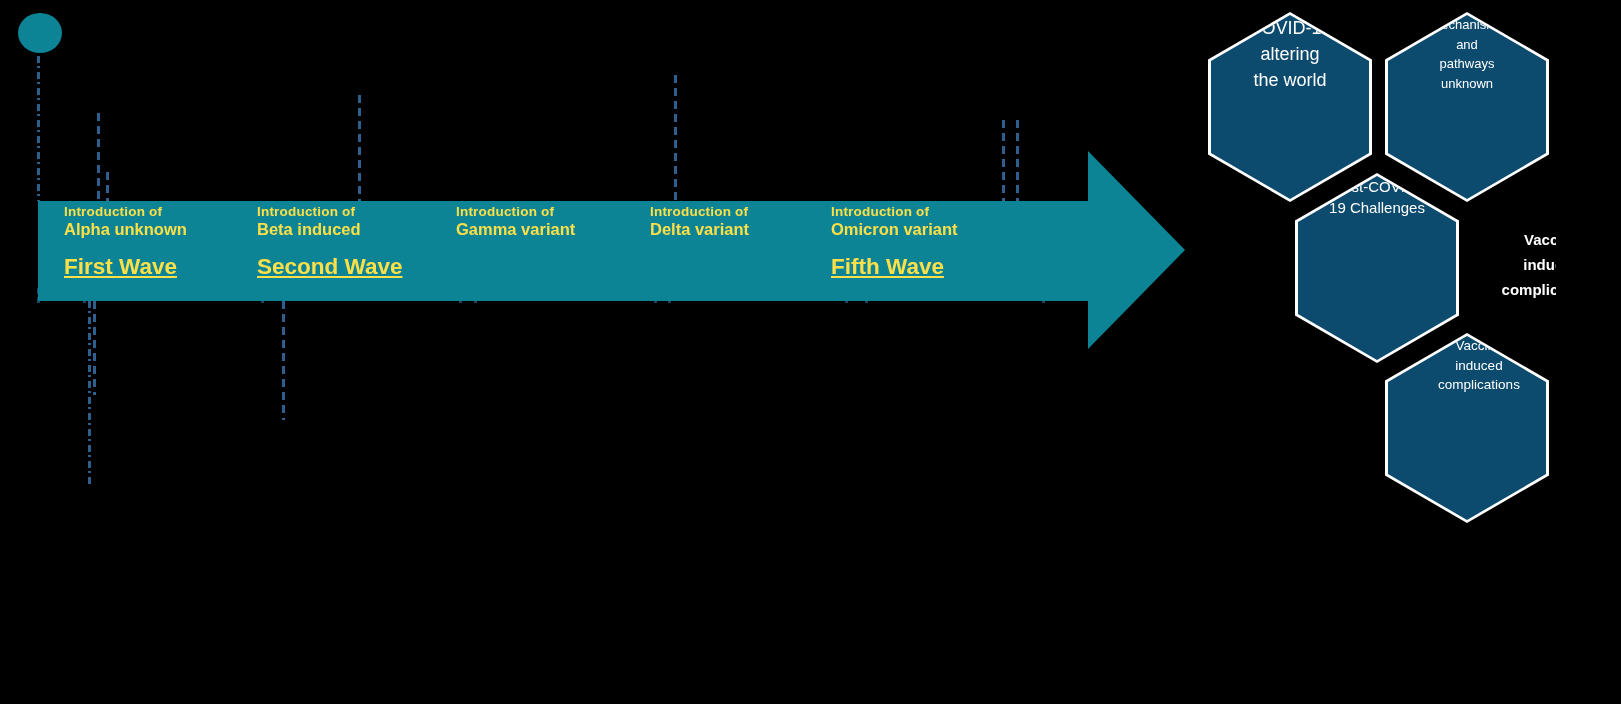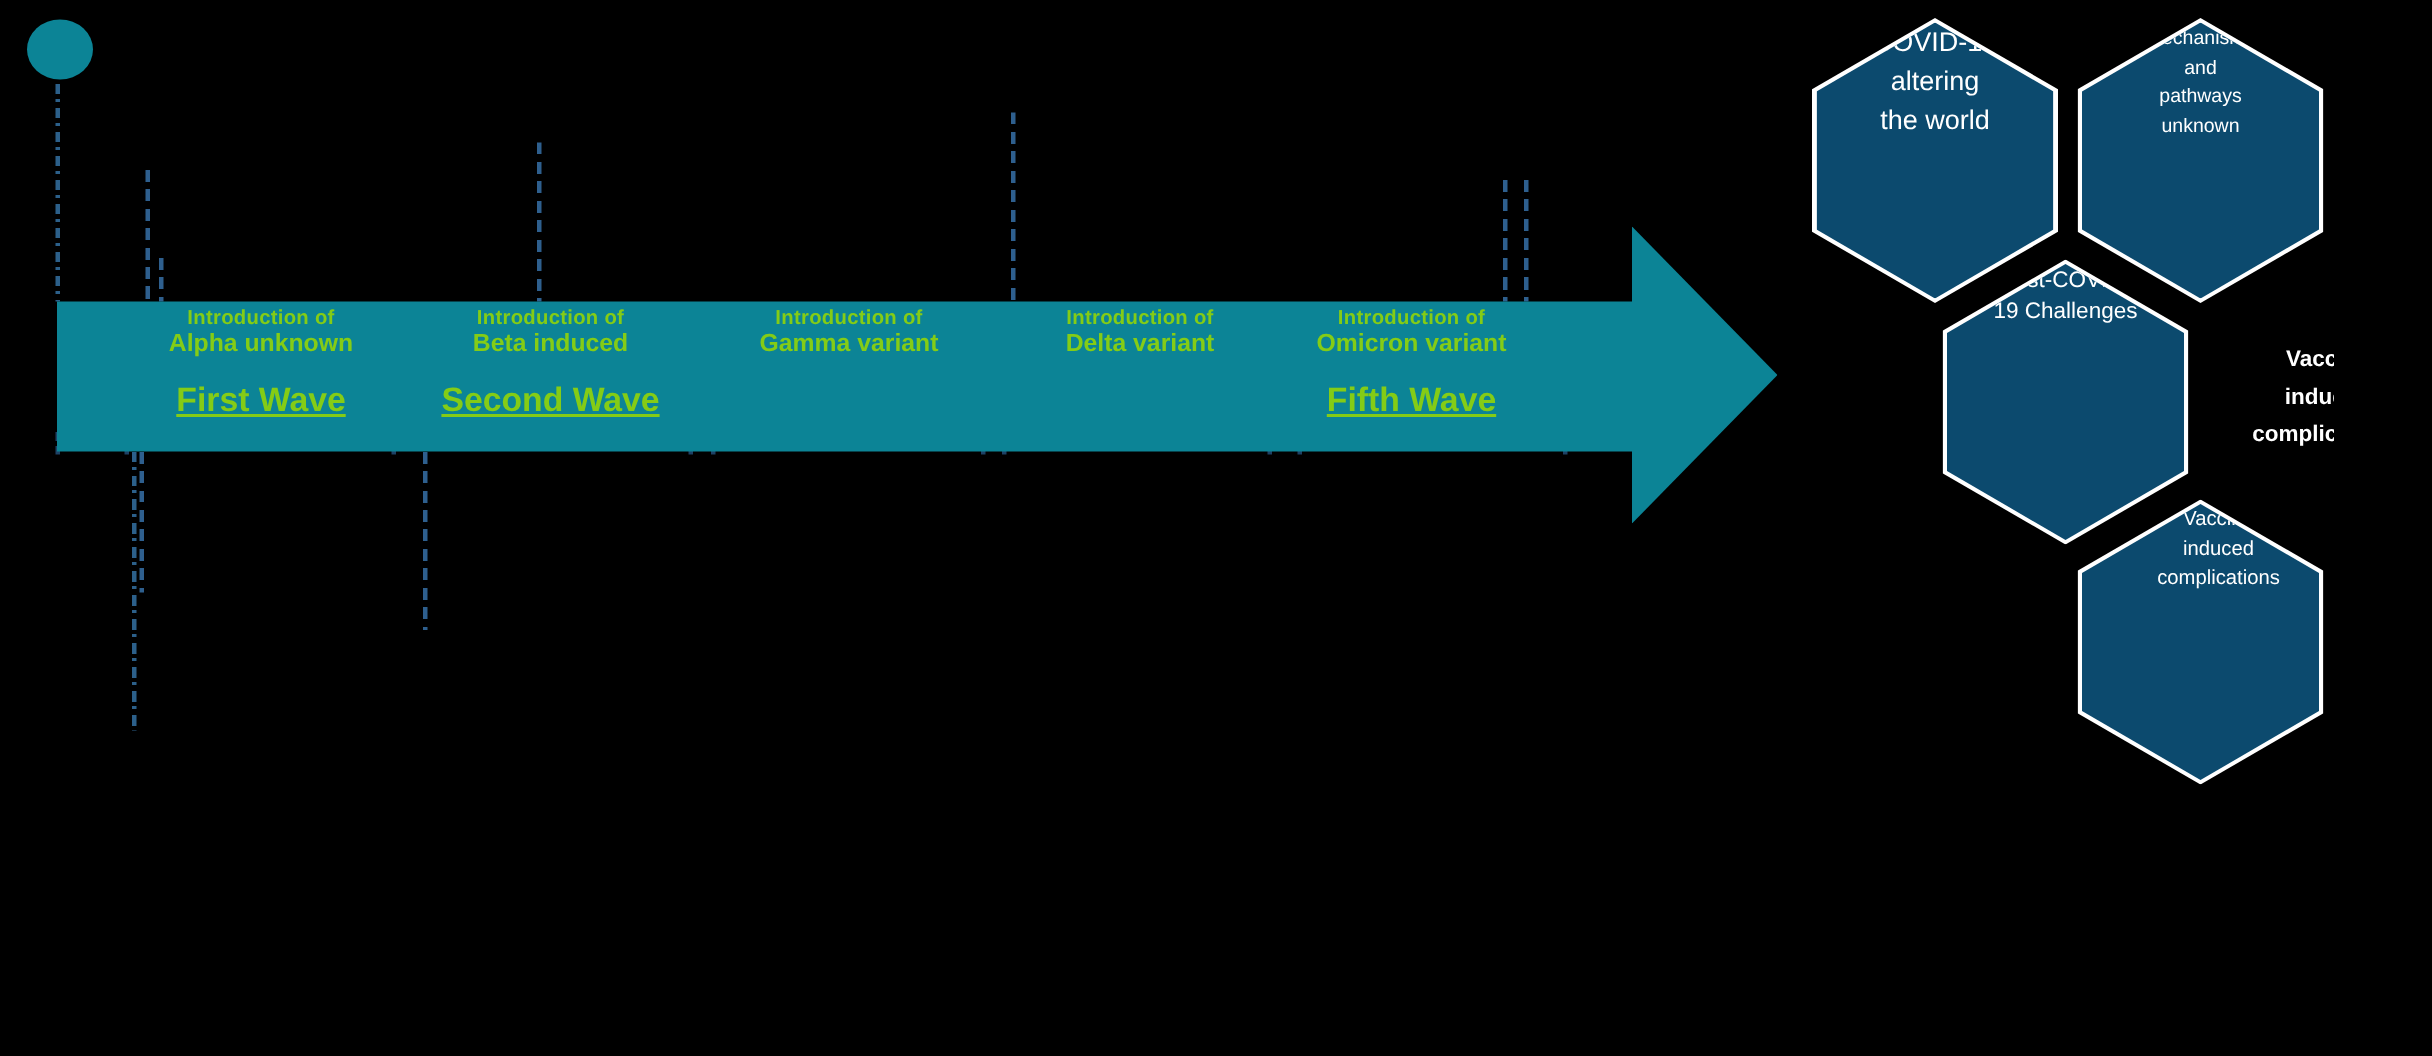--- a/index.html
+++ b/index.html
@@ -22,21 +22,21 @@
   }
   
   .vdash{position:absolute; width:3px;
     background:repeating-linear-gradient(to bottom,#2e5f8e 0 8px,transparent 8px 13px);}
   .vdashdot{position:absolute; width:3px;
     background:repeating-linear-gradient(to bottom,#2c608a 0 7px,transparent 7px 10px,#2c608a 10px 12px,transparent 12px 16px);}
   .tick{position:absolute; width:3px; height:15px; top:288px;
     background:repeating-linear-gradient(to bottom,#1d4266 0 6px,transparent 6px 9px);}
   
   .wave-block{
-    position:absolute; top:203px; width:220px; text-align:center; color:#84cc16;
+    position:absolute; top:203px; width:220px; text-align:left; color:#fde047;
   }
   .wave-intro{font-size:13.5px; line-height:17px; font-weight:700; letter-spacing:.2px;}
   .wave-variant{font-size:16.5px; line-height:19px; font-weight:700;}
   .wave-name{font-size:22.5px; line-height:26px; font-weight:700; margin-top:15px;text-decoration:underline;}
   
   .hex{
     position:absolute; width:164px; height:190px;
     clip-path:polygon(50% 0,100% 25%,100% 75%,50% 100%,0 75%,0 25%);
     background:#fff;
   }

